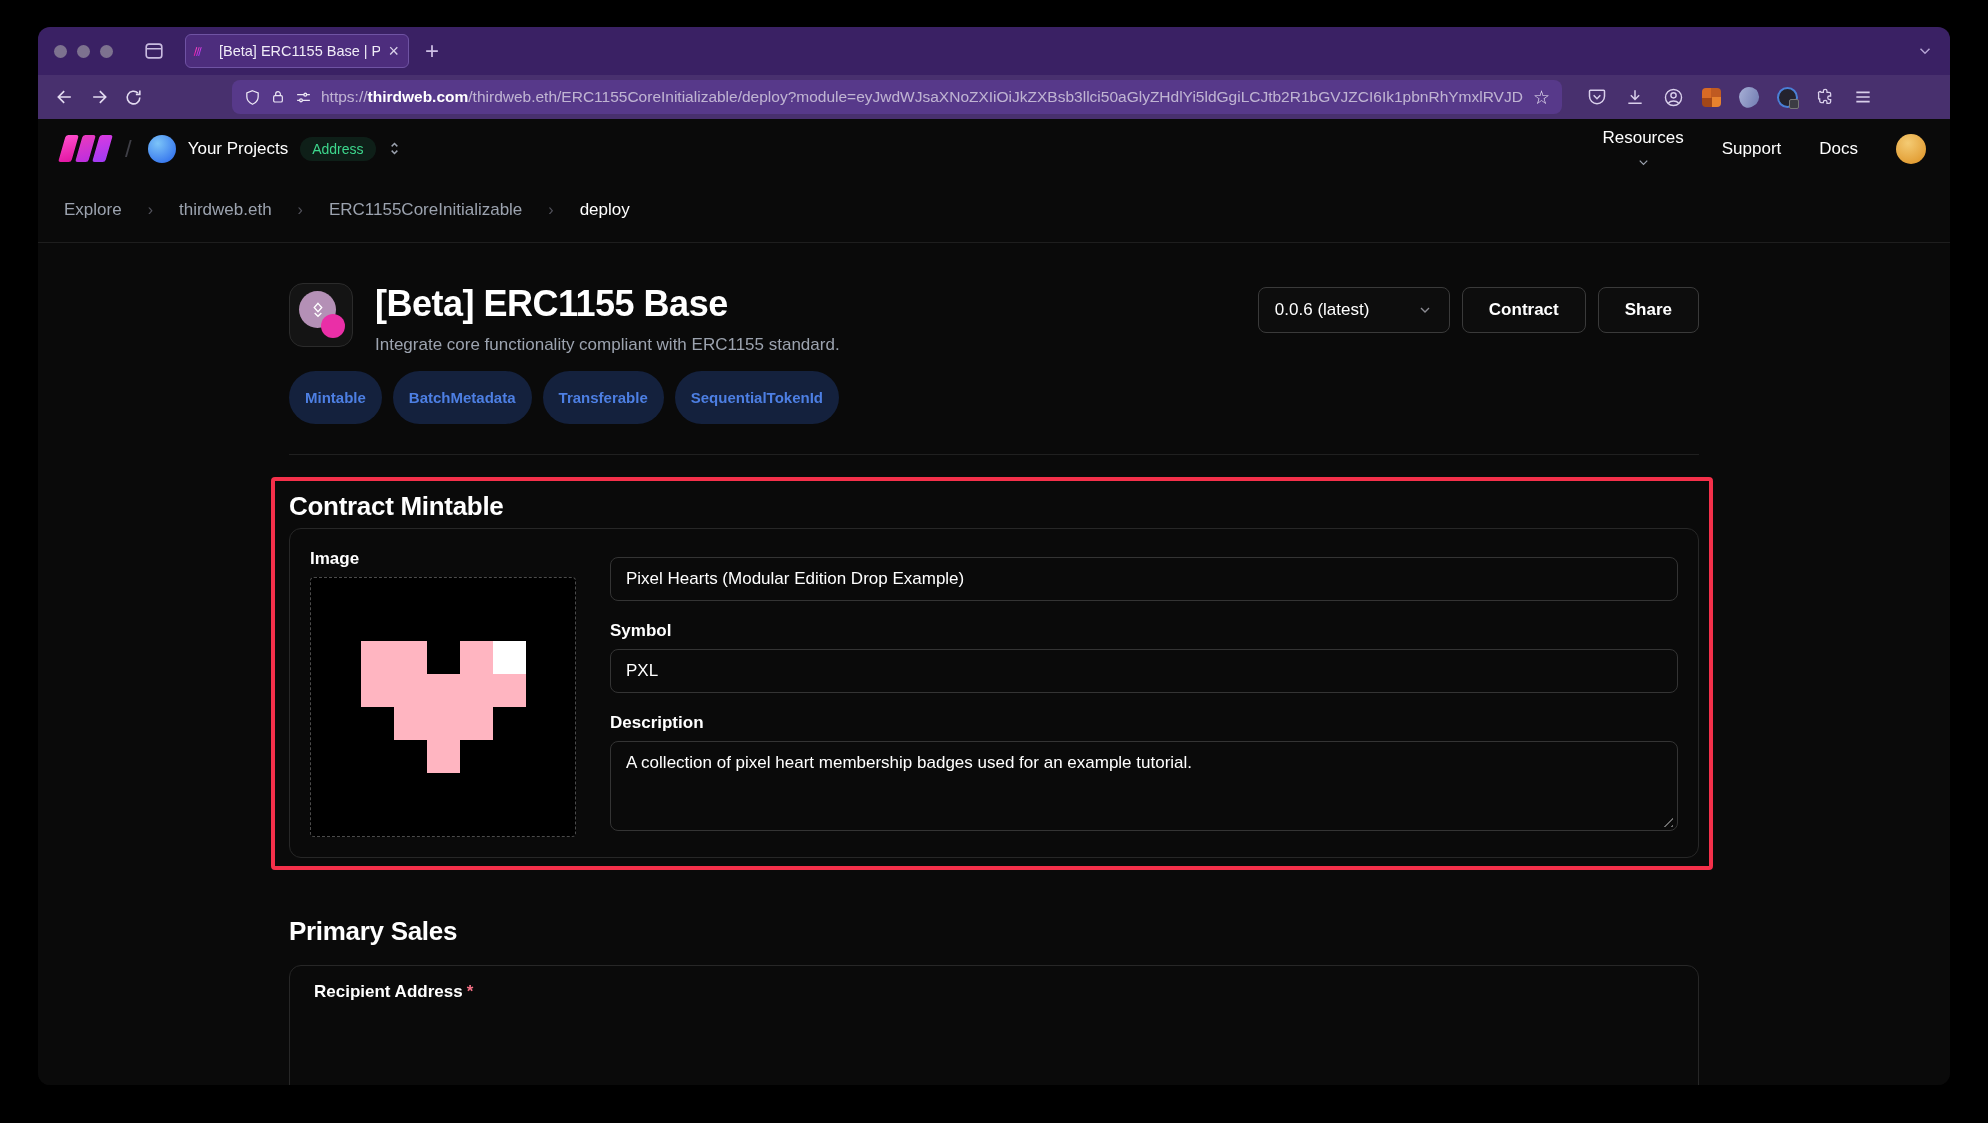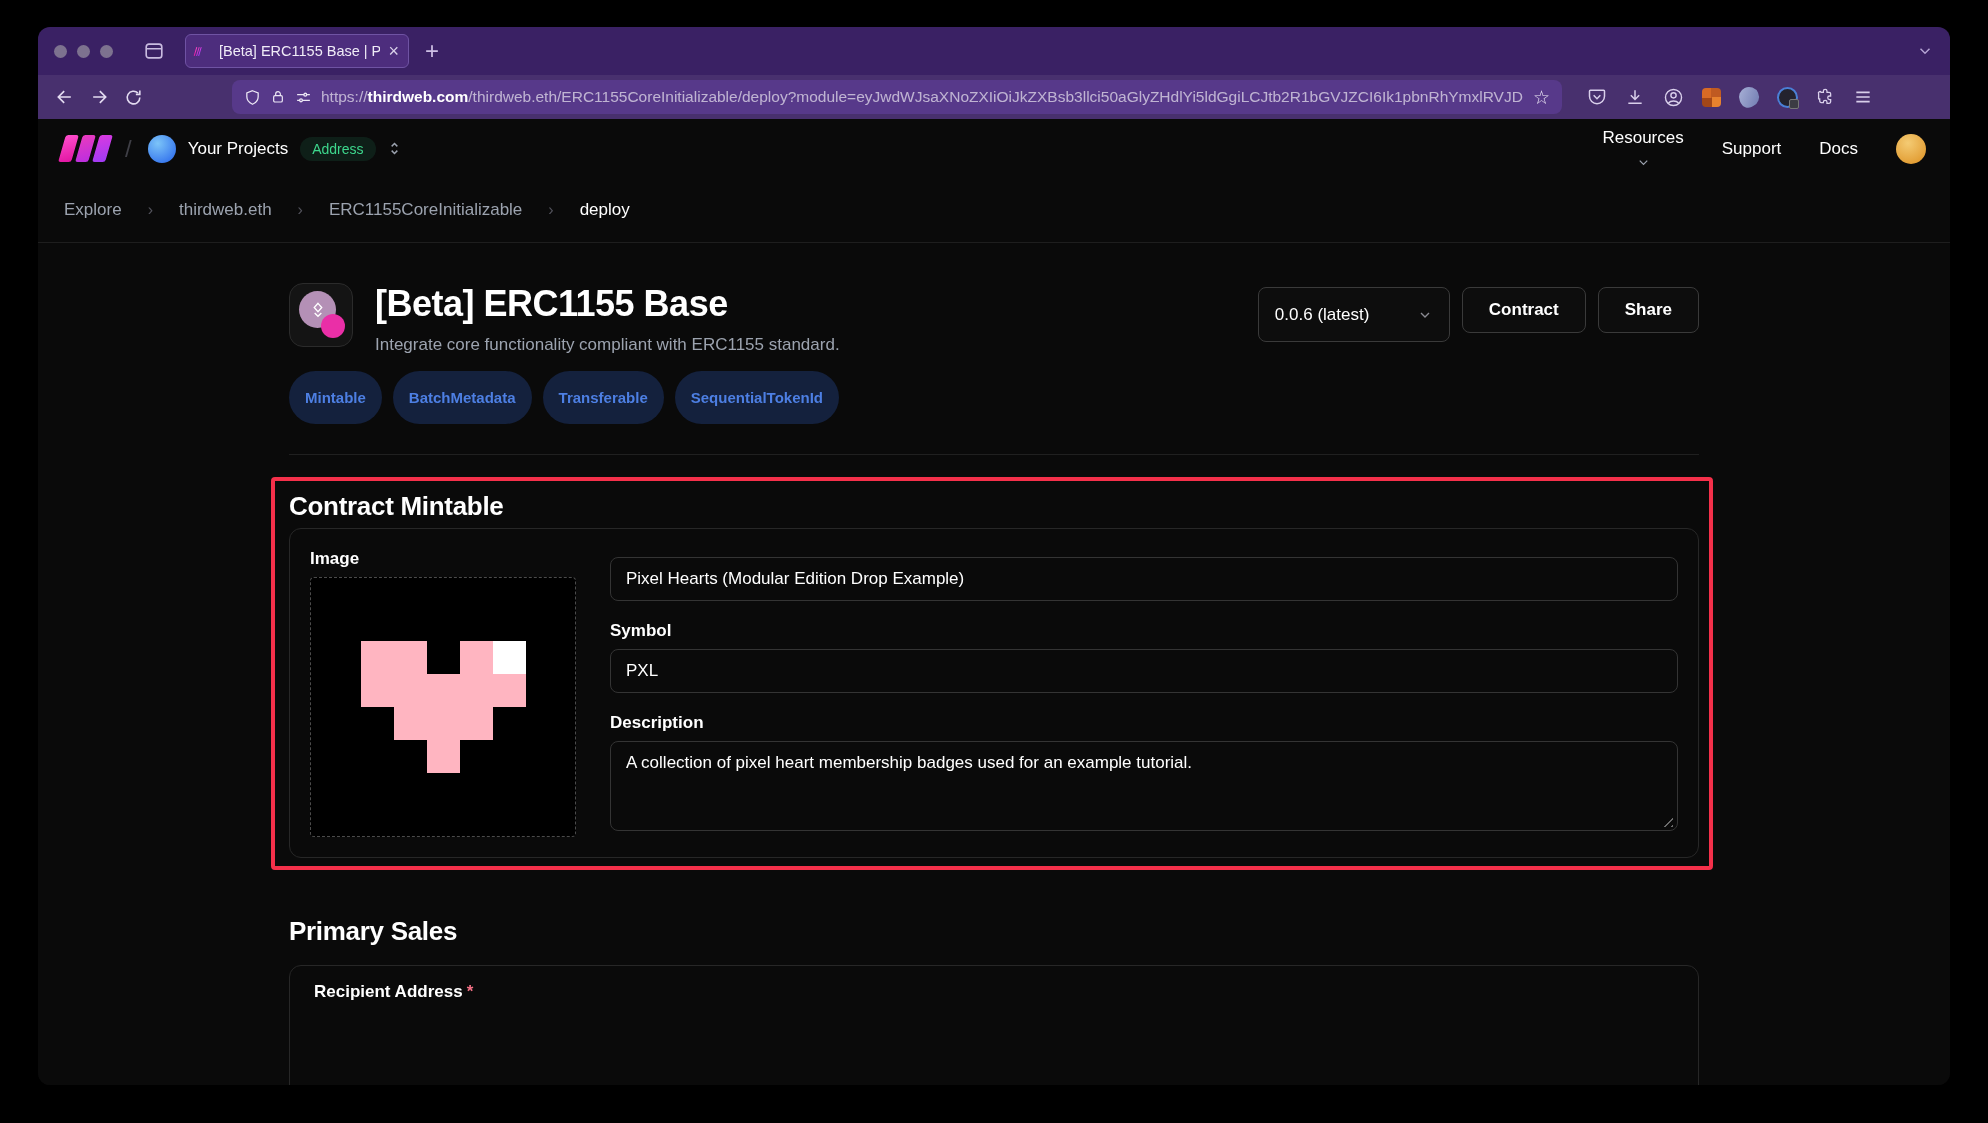--- a/index.html
+++ b/index.html
@@ -74,21 +74,21 @@
   .heroicon { width:64px; height:64px; border-radius:14px; background:#141414;
               border:1px solid #2b2b2b; position:relative; flex:0 0 auto; }
   .heroicon .mauve { position:absolute; left:9px; top:7px; width:37px; height:37px; border-radius:50%;
                      background:#b490b6; display:flex; align-items:center; justify-content:center; }
   .heroicon .magenta { position:absolute; left:31px; top:30px; width:24px; height:24px;
                        border-radius:50%; background:#ea2fa7; }
   .herotext { margin-left:22px; }
   .title { color:#fff; font-size:36px; font-weight:700; letter-spacing:-.5px; }
   .subtitle { color:#9ca3af; font-size:17px; margin-top:10px; }
   .heroctrl { margin-left:auto; display:flex; gap:12px; margin-top:4px; }
-  .verselect { width:192px; height:55px; border:1px solid #3a3a3a; border-radius:8px; background:#0d0d0d;
+  .verselect { width:192px; height:46px; border:1px solid #3a3a3a; border-radius:8px; background:#0d0d0d;
                color:#fff; font-size:17px; display:flex; align-items:center; padding:0 16px; }
   .verselect svg { margin-left:auto; color:#8b8b92; }
   .obtn { height:46px; border:1px solid #3a3a3a; border-radius:8px; background:#0d0d0d;
           color:#fff; font-size:17px; font-weight:600; display:flex; align-items:center; padding:0 26px; }
 
   .badges { display:flex; gap:11px; margin-top:16px; }
   .badge { background:#14213d; color:#4d7fe3; font-size:15px; font-weight:600;
            padding:18px 16px; border-radius:999px; }
 
   .divider { border-bottom:1px solid #202020; margin-top:30px; }

